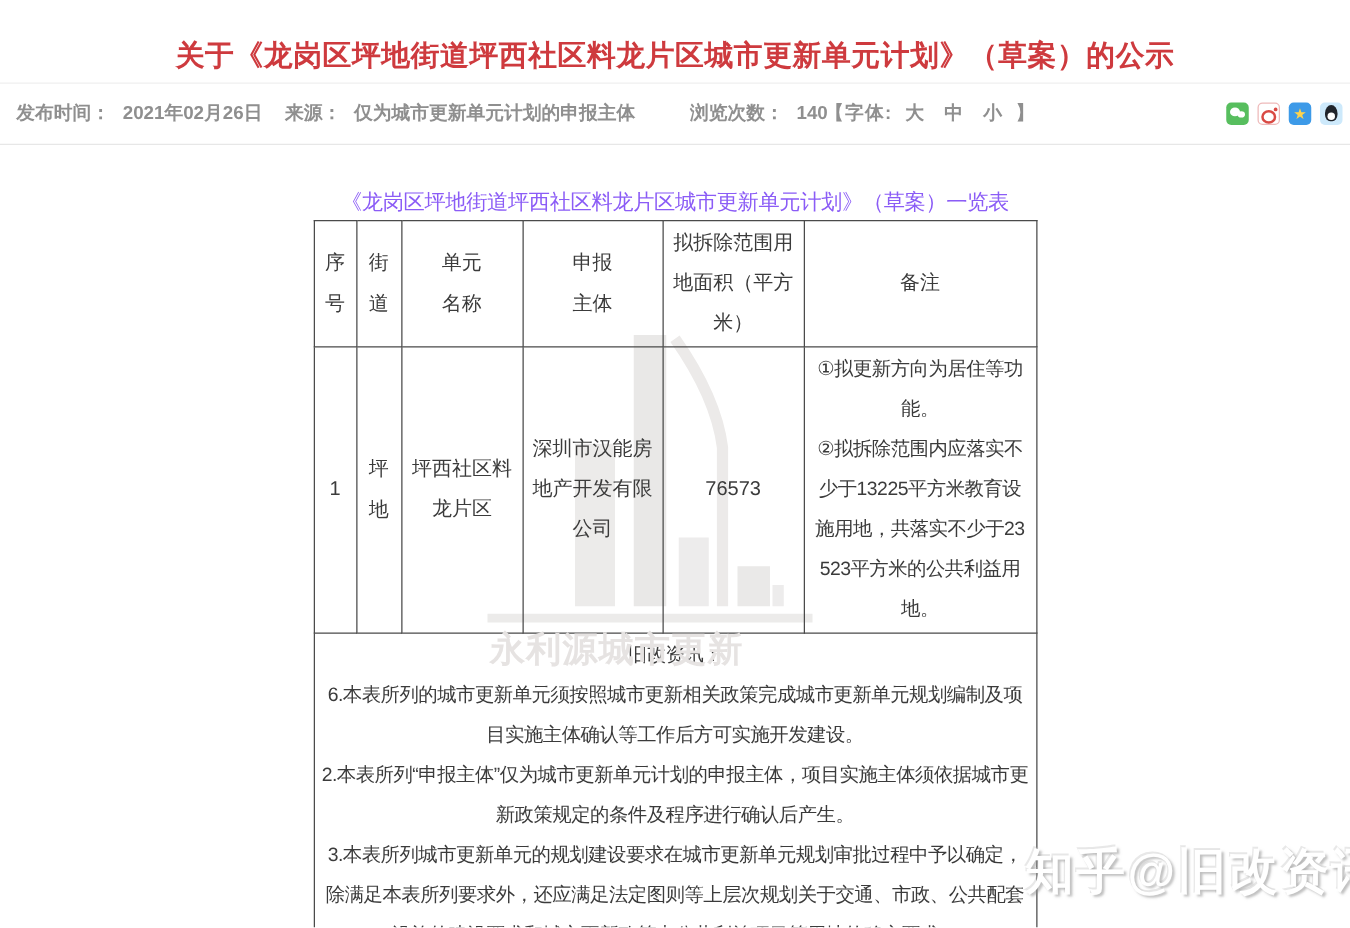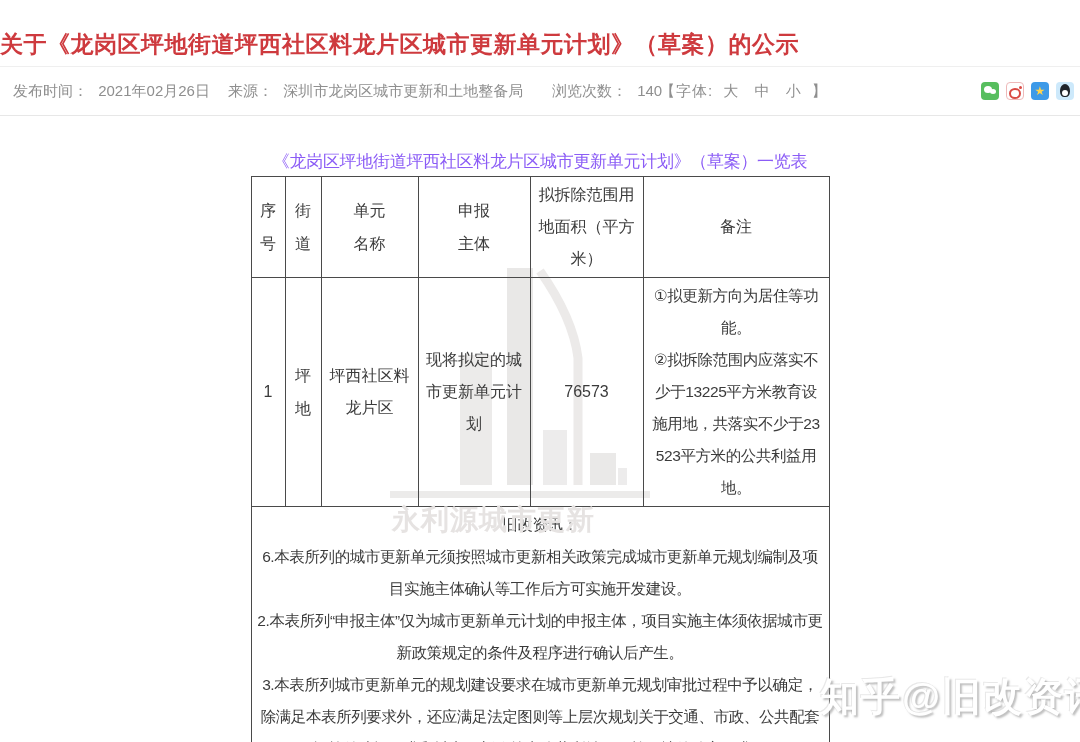--- a/index.html
+++ b/index.html
@@ -6,28 +6,28 @@
   html,body { background:#fff; }
   .page {
     position:relative; width:1080px; height:742px; margin:0 auto;
     background:#fff; overflow:hidden;
     font-family:"Liberation Sans","DejaVu Sans",sans-serif;
     color:#3f3f3f;
   }
   
   .doc-title{
     margin-top:22px; height:44px; line-height:44px;
-    font-size:23px; font-weight:bold; color:#ce3a3e;
+    text-align:center; font-size:23px; font-weight:bold; color:#ce3a3e;
     letter-spacing:0.5px;
   }
   
   .meta-bar{
     position:relative; height:50px; margin-top:0;
     border-top:1px solid #efefef; border-bottom:1px solid #e7e7e7;
-    font-size:15px; color:#8f8f8f;
+    font-size:15px; color:#8f8f8f;font-weight:bold;
   }
   .meta-bar .grp{ position:absolute; top:0; height:48px; line-height:48px; white-space:nowrap; }
   .grp-publish{ left:13px; }
   .grp-source{ left:228px; }
   .grp-views{ left:552px; }
   .grp-font{ left:660px; letter-spacing:1px; }
   .grp-font .fs-opt{ cursor:pointer; padding:0 5px; }
   .grp-share{ right:6px; top:0; height:48px; display:flex; align-items:center; }
   .meta-val{ margin-left:6px; }
   
@@ -103,21 +103,21 @@
 
   <div class="doc-title">关于《龙岗区坪地街道坪西社区料龙片区城市更新单元计划》（草案）的公示</div>
 
   <div class="meta-bar">
     <span class="grp grp-publish">
       <span>发布时间：</span>
       <span class="meta-val">2021年02月26日</span>
     </span>
     <span class="grp grp-source">
       <span>来源：</span>
-      <span class="meta-val">深圳市龙岗区城市更新和土地整备局</span>
+      <span class="meta-val">仅为城市更新单元计划的申报主体</span>
     </span>
     <span class="grp grp-views">
       <span>浏览次数：</span>
       <span class="meta-val">140</span>
     </span>
     <span class="grp grp-font">
       <span>【字体:</span>
       <span class="fs-opt">大</span>
       <span class="fs-opt">中</span>
       <span class="fs-opt">小</span>
@@ -150,21 +150,21 @@
           <th><span class="vcell">街道</span></th>
           <th><span class="w2cell">单元名称</span></th>
           <th><span class="w2cell">申报主体</span></th>
           <th>拟拆除范围用地面积（平方米）</th>
           <th>备注</th>
         </tr>
         <tr class="row1">
           <td>1</td>
           <td><span class="vcell">坪地</span></td>
           <td>坪西社区料龙片区</td>
-          <td>现将拟定的城市更新单元计划</td>
+          <td>深圳市汉能房地产开发有限公司</td>
           <td>76573</td>
           <td class="remarks">
             <div>①拟更新方向为居住等功能。</div>
             <div>②拟拆除范围内应落实不少于13225平方米教育设施用地，共落实不少于23523平方米的公共利益用地。</div>
           </td>
         </tr>
         <tr>
           <td class="notes-cell" colspan="6">
             <div>旧改资讯：</div>
             <div>6.本表所列的城市更新单元须按照城市更新相关政策完成城市更新单元规划编制及项目实施主体确认等工作后方可实施开发建设。</div>

